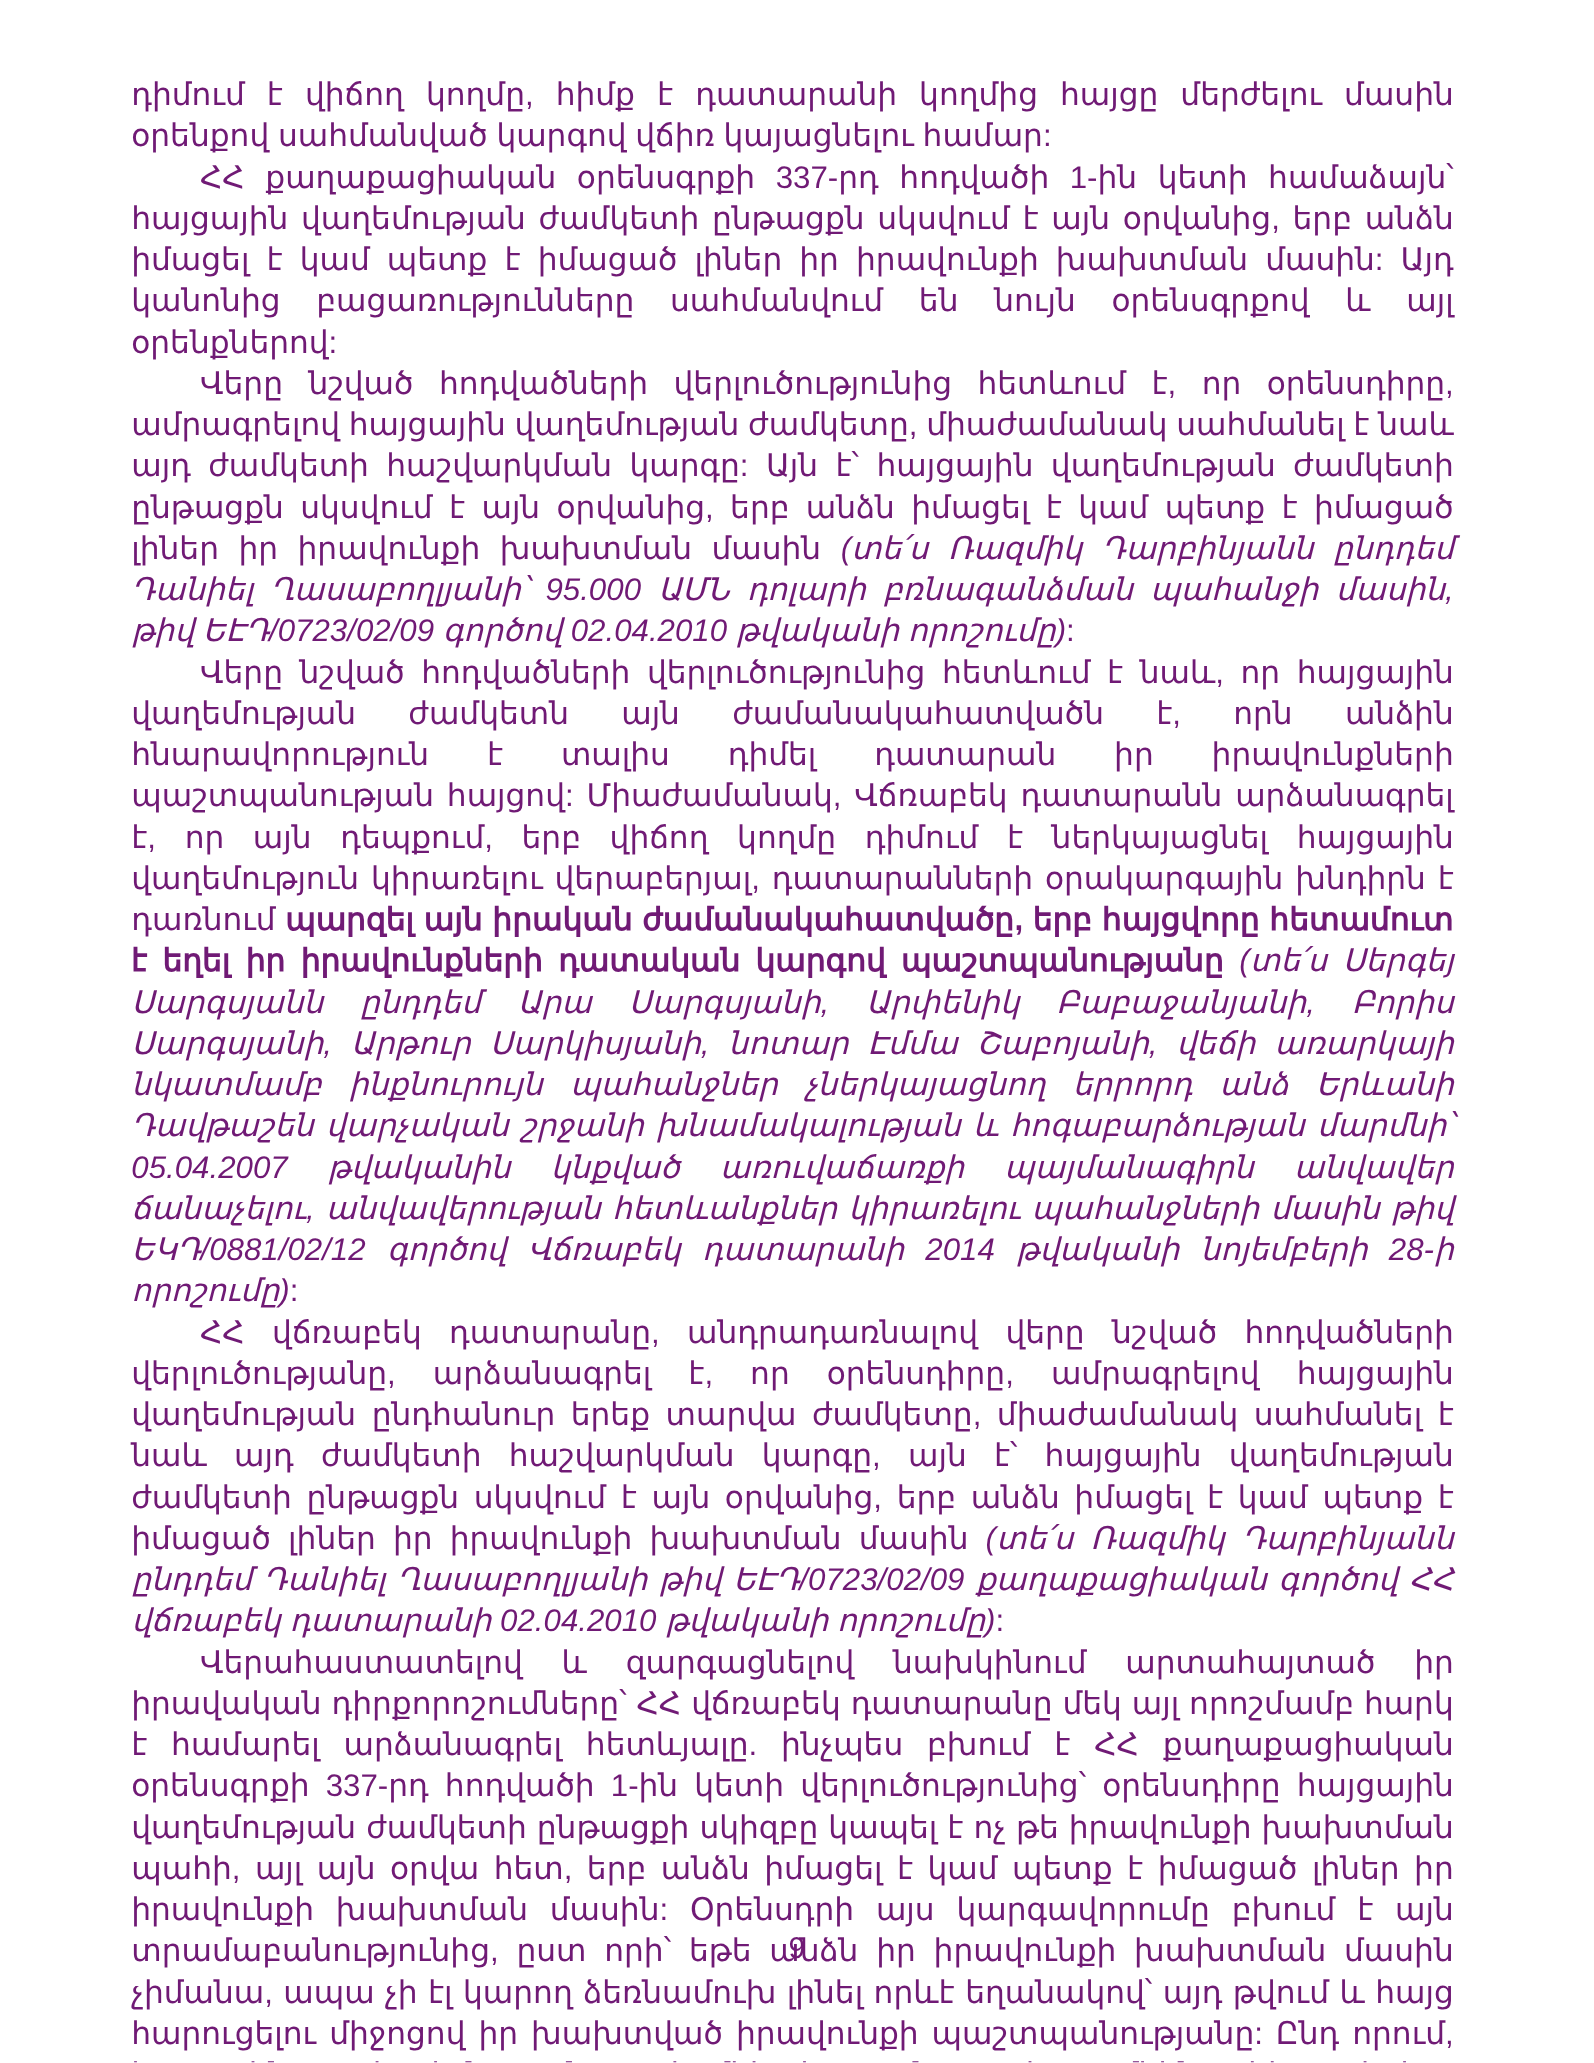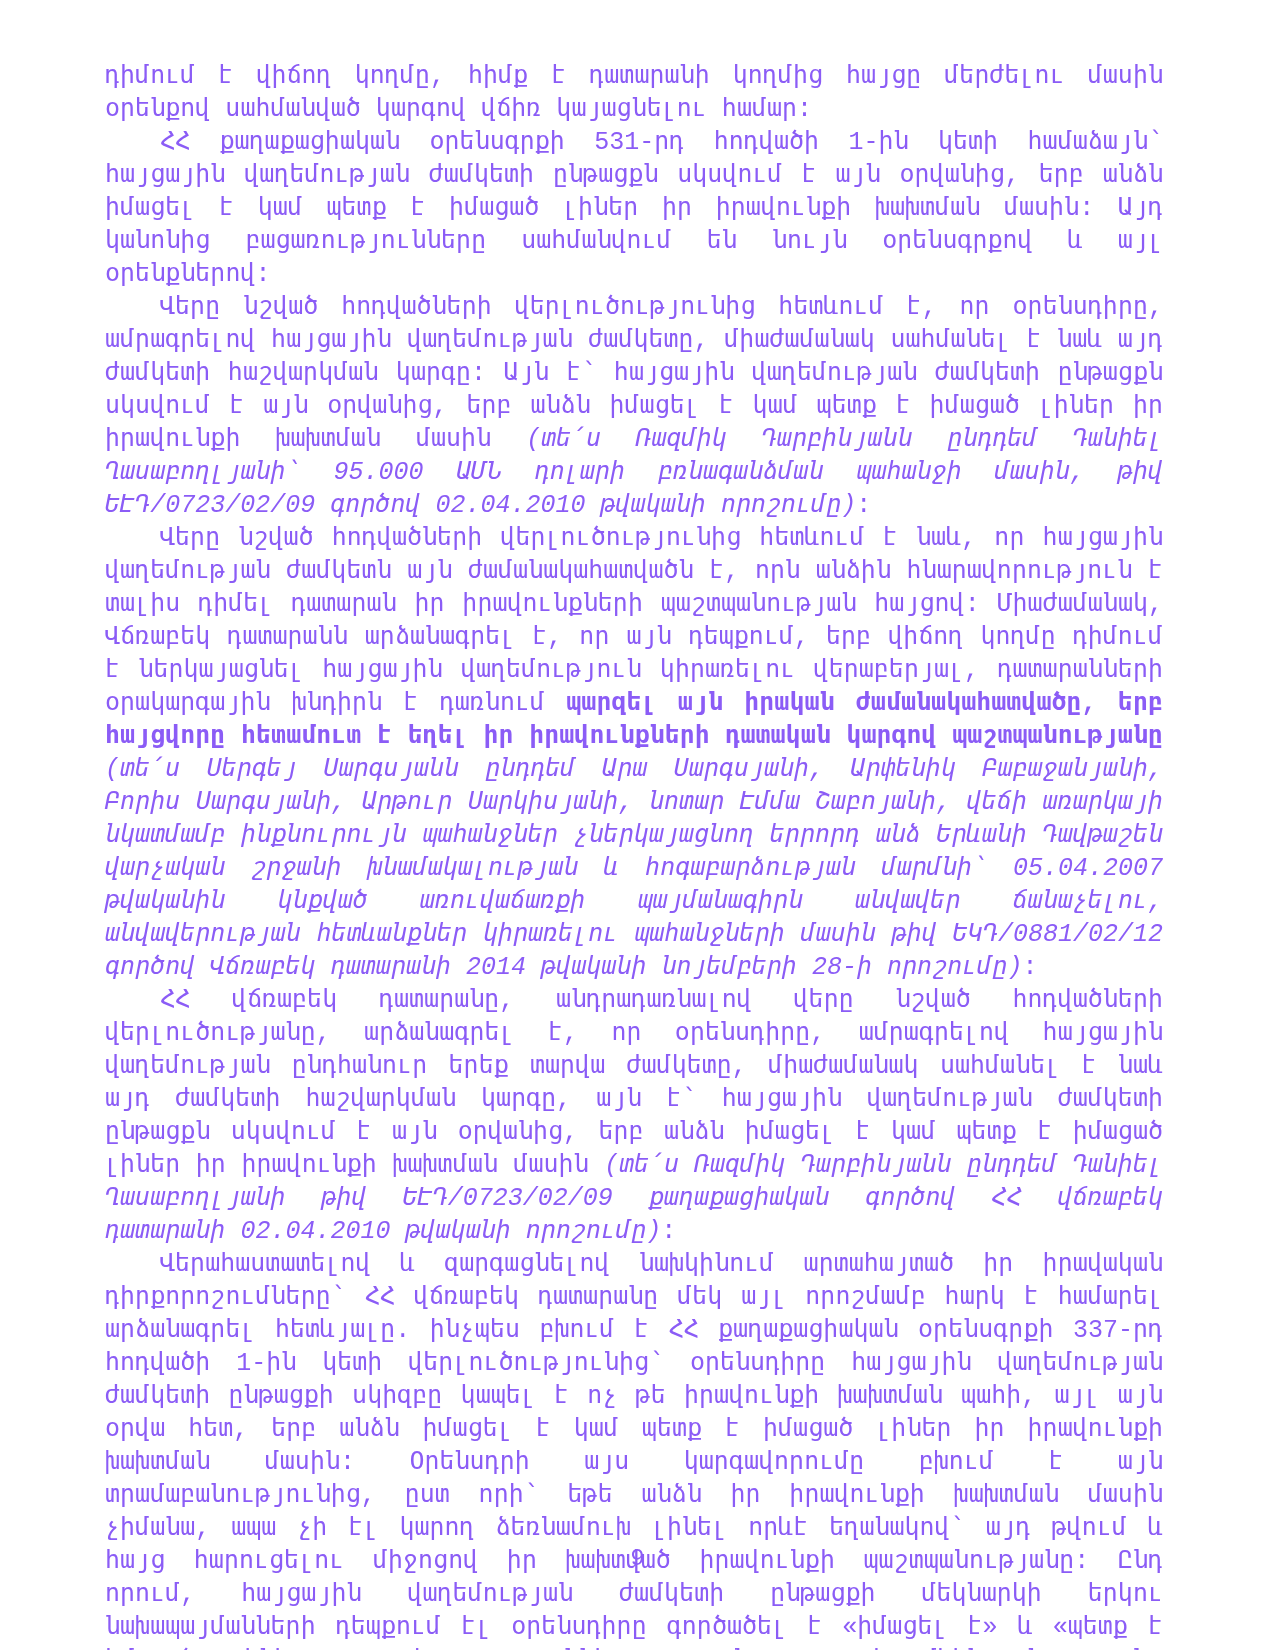--- a/index.html
+++ b/index.html
@@ -5,22 +5,22 @@
   html, body {
     margin: 0;
     padding: 0;
     background: #ffffff;
   }
   .page {
     position: relative;
     width: 1275px;
     height: 1650px;
     background: #ffffff;
-    color: #8b5cf6;
-    font-family: Liberation Mono, monospace;
+    color: #701a75;
+    font-family: Liberation Sans, sans-serif;
     overflow: hidden;
   }
   .content {
     position: absolute;
     left: 105px;
     top: 60px;
     width: 1058px;
     text-align: justify;
     font-size: 25px;
     line-height: 33px;
@@ -46,20 +46,20 @@
     font-size: 24px;
     line-height: 30px;
   }
 </style>
 </head>
 <body>
 
 <div class="page">
   <div class="content">
       <p class="para"><span class="run-n">դիմում է վիճող կողմը, հիմք է դատարանի կողմից հայցը մերժելու մասին օրենքով սահմանված կարգով վճիռ կայացնելու համար:</span></p>
-      <p class="para indent"><span class="run-n">ՀՀ քաղաքացիական օրենսգրքի 531-րդ հոդվածի 1-ին կետի համաձայն՝ հայցային վաղեմության ժամկետի ընթացքն սկսվում է այն օրվանից, երբ անձն իմացել է կամ պետք է իմացած լիներ իր իրավունքի խախտման մասին: Այդ կանոնից բացառությունները սահմանվում են նույն օրենսգրքով և այլ օրենքներով:</span></p>
+      <p class="para indent"><span class="run-n">ՀՀ քաղաքացիական օրենսգրքի 337-րդ հոդվածի 1-ին կետի համաձայն՝ հայցային վաղեմության ժամկետի ընթացքն սկսվում է այն օրվանից, երբ անձն իմացել է կամ պետք է իմացած լիներ իր իրավունքի խախտման մասին: Այդ կանոնից բացառությունները սահմանվում են նույն օրենսգրքով և այլ օրենքներով:</span></p>
       <p class="para indent"><span class="run-n">Վերը նշված հոդվածների վերլուծությունից հետևում է, որ օրենսդիրը, ամրագրելով հայցային վաղեմության ժամկետը, միաժամանակ սահմանել է նաև այդ ժամկետի հաշվարկման կարգը: Այն է՝ հայցային վաղեմության ժամկետի ընթացքն սկսվում է այն օրվանից, երբ անձն իմացել է կամ պետք է իմացած լիներ իր իրավունքի խախտման մասին </span><span class="run-i">(տե՛ս Ռազմիկ Դարբինյանն ընդդեմ Դանիել Ղասաբողլյանի՝ 95.000 ԱՄՆ դոլարի բռնագանձման պահանջի մասին, թիվ ԵԷԴ/0723/02/09 գործով 02.04.2010 թվականի որոշումը)</span><span class="run-n">:</span></p>
       <p class="para indent"><span class="run-n">Վերը նշված հոդվածների վերլուծությունից հետևում է նաև, որ հայցային վաղեմության ժամկետն այն ժամանակահատվածն է, որն անձին հնարավորություն է տալիս դիմել դատարան իր իրավունքների պաշտպանության հայցով: Միաժամանակ, Վճռաբեկ դատարանն արձանագրել է, որ այն դեպքում, երբ վիճող կողմը դիմում է ներկայացնել հայցային վաղեմություն կիրառելու վերաբերյալ, դատարանների օրակարգային խնդիրն է դառնում </span><span class="run-b">պարզել այն իրական ժամանակահատվածը, երբ հայցվորը հետամուտ է եղել իր իրավունքների դատական կարգով պաշտպանությանը</span><span class="run-n"> </span><span class="run-i">(տե՛ս Սերգեյ Սարգսյանն ընդդեմ Արա Սարգսյանի, Արփենիկ Բաբաջանյանի, Բորիս Սարգսյանի, Արթուր Սարկիսյանի, նոտար Էմմա Շաբոյանի, վեճի առարկայի նկատմամբ ինքնուրույն պահանջներ չներկայացնող երրորդ անձ Երևանի Դավթաշեն վարչական շրջանի խնամակալության և հոգաբարձության մարմնի՝ 05.04.2007 թվականին կնքված առուվաճառքի պայմանագիրն անվավեր ճանաչելու, անվավերության հետևանքներ կիրառելու պահանջների մասին թիվ ԵԿԴ/0881/02/12 գործով Վճռաբեկ դատարանի 2014 թվականի նոյեմբերի 28-ի որոշումը)</span><span class="run-n">:</span></p>
       <p class="para indent"><span class="run-n">ՀՀ վճռաբեկ դատարանը, անդրադառնալով վերը նշված հոդվածների վերլուծությանը, արձանագրել է, որ օրենսդիրը, ամրագրելով հայցային վաղեմության ընդհանուր երեք տարվա ժամկետը, միաժամանակ սահմանել է նաև այդ ժամկետի հաշվարկման կարգը, այն է՝ հայցային վաղեմության ժամկետի ընթացքն սկսվում է այն օրվանից, երբ անձն իմացել է կամ պետք է իմացած լիներ իր իրավունքի խախտման մասին </span><span class="run-i">(տե՛ս Ռազմիկ Դարբինյանն ընդդեմ Դանիել Ղասաբողլյանի թիվ ԵԷԴ/0723/02/09 քաղաքացիական գործով ՀՀ վճռաբեկ դատարանի 02.04.2010 թվականի որոշումը)</span><span class="run-n">:</span></p>
       <p class="para indent"><span class="run-n">Վերահաստատելով և զարգացնելով նախկինում արտահայտած իր իրավական դիրքորոշումները՝ ՀՀ վճռաբեկ դատարանը մեկ այլ որոշմամբ հարկ է համարել արձանագրել հետևյալը. ինչպես բխում է ՀՀ քաղաքացիական օրենսգրքի 337-րդ հոդվածի 1-ին կետի վերլուծությունից՝ օրենսդիրը հայցային վաղեմության ժամկետի ընթացքի սկիզբը կապել է ոչ թե իրավունքի խախտման պահի, այլ այն օրվա հետ, երբ անձն իմացել է կամ պետք է իմացած լիներ իր իրավունքի խախտման մասին: Օրենսդրի այս կարգավորումը բխում է այն տրամաբանությունից, ըստ որի՝ եթե անձն իր իրավունքի խախտման մասին չիմանա, ապա չի էլ կարող ձեռնամուխ լինել որևէ եղանակով՝ այդ թվում և հայց հարուցելու միջոցով իր խախտված իրավունքի պաշտպանությանը: Ընդ որում, հայցային վաղեմության ժամկետի ընթացքի մեկնարկի երկու նախապայմանների դեպքում էլ օրենսդիրը գործածել է «իմացել է» և «պետք է իմացած լիներ» արտահայտությունները, որոնց տառացի մեկնաբանությունը հանգեցնում է այն հետևության, որ հայցային վաղեմության ժամկետի ընթացքն սկսվելու</span></p>
     </div>
   <div class="footer">9</div>
 </div>
 
 </body></html>

